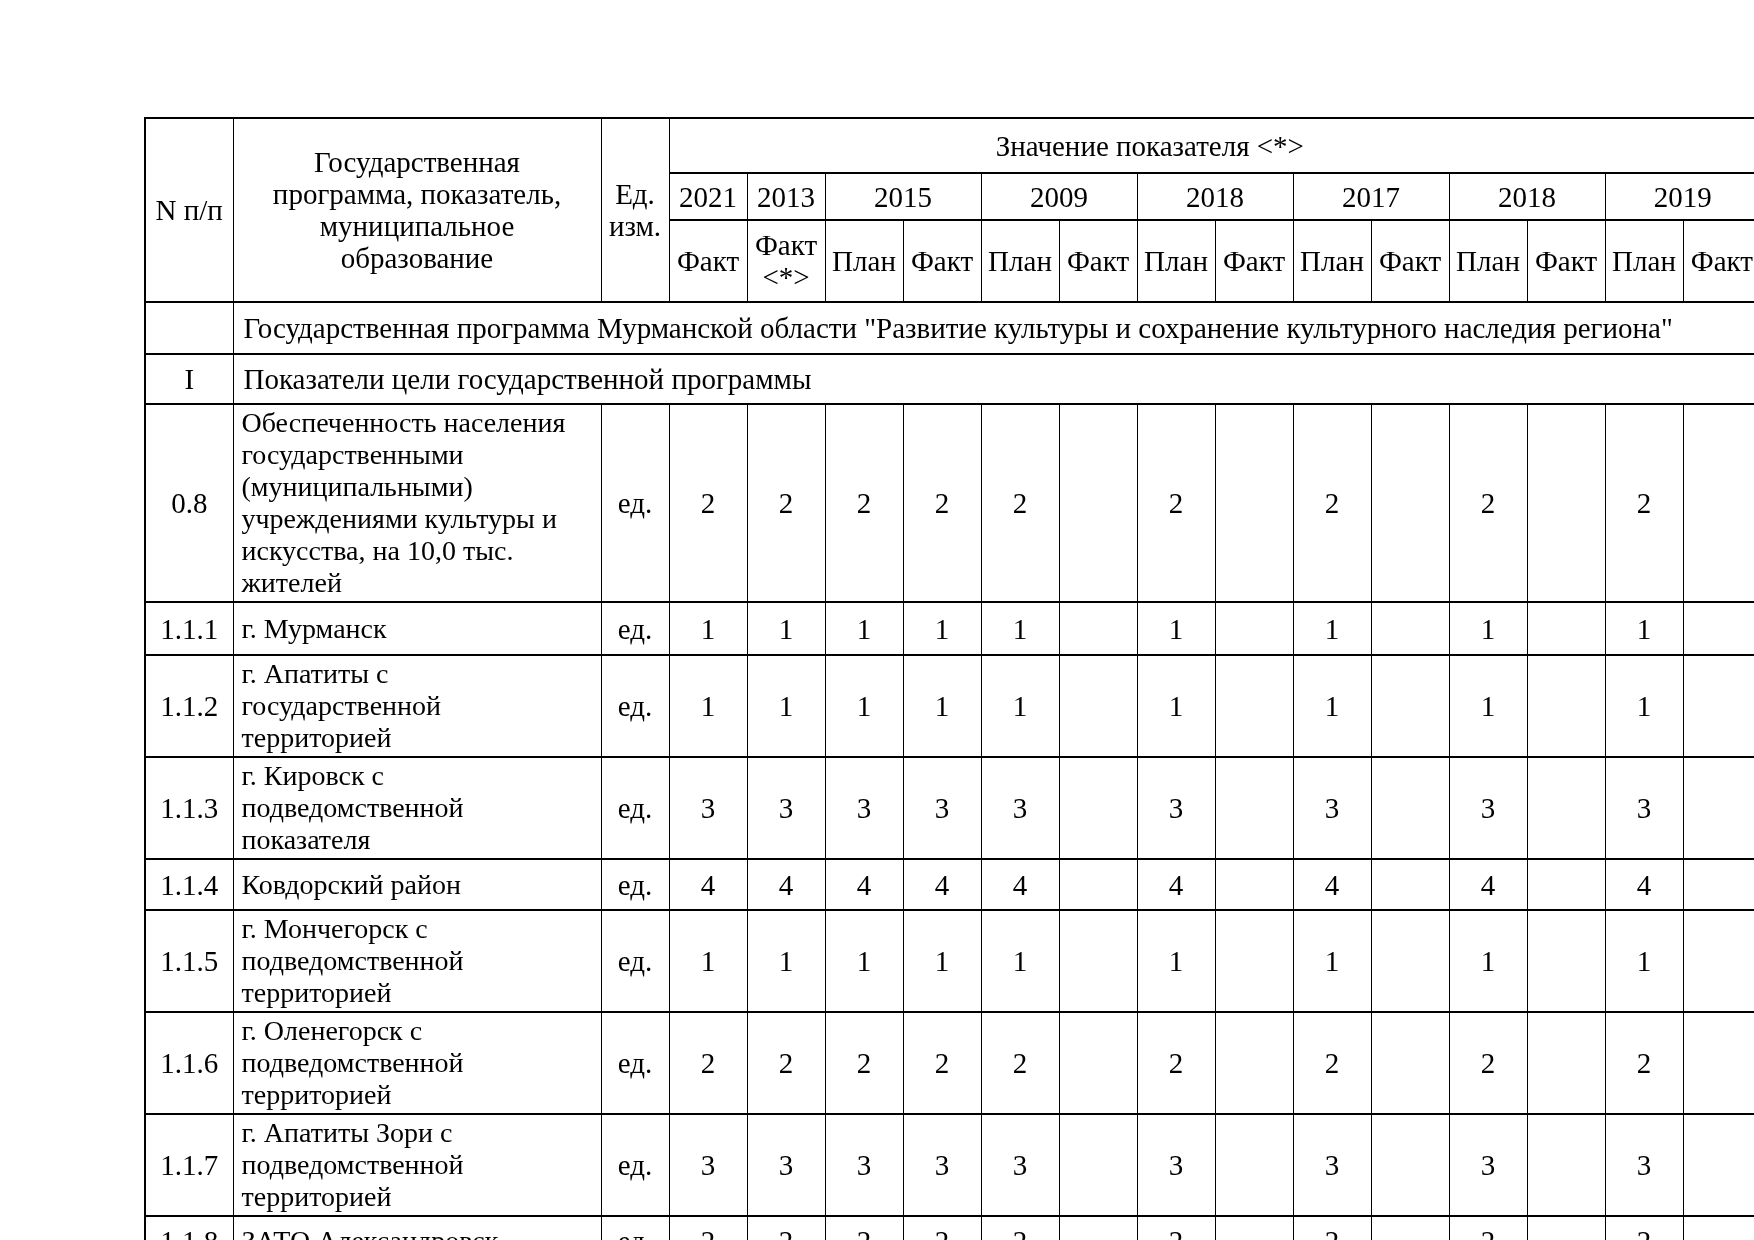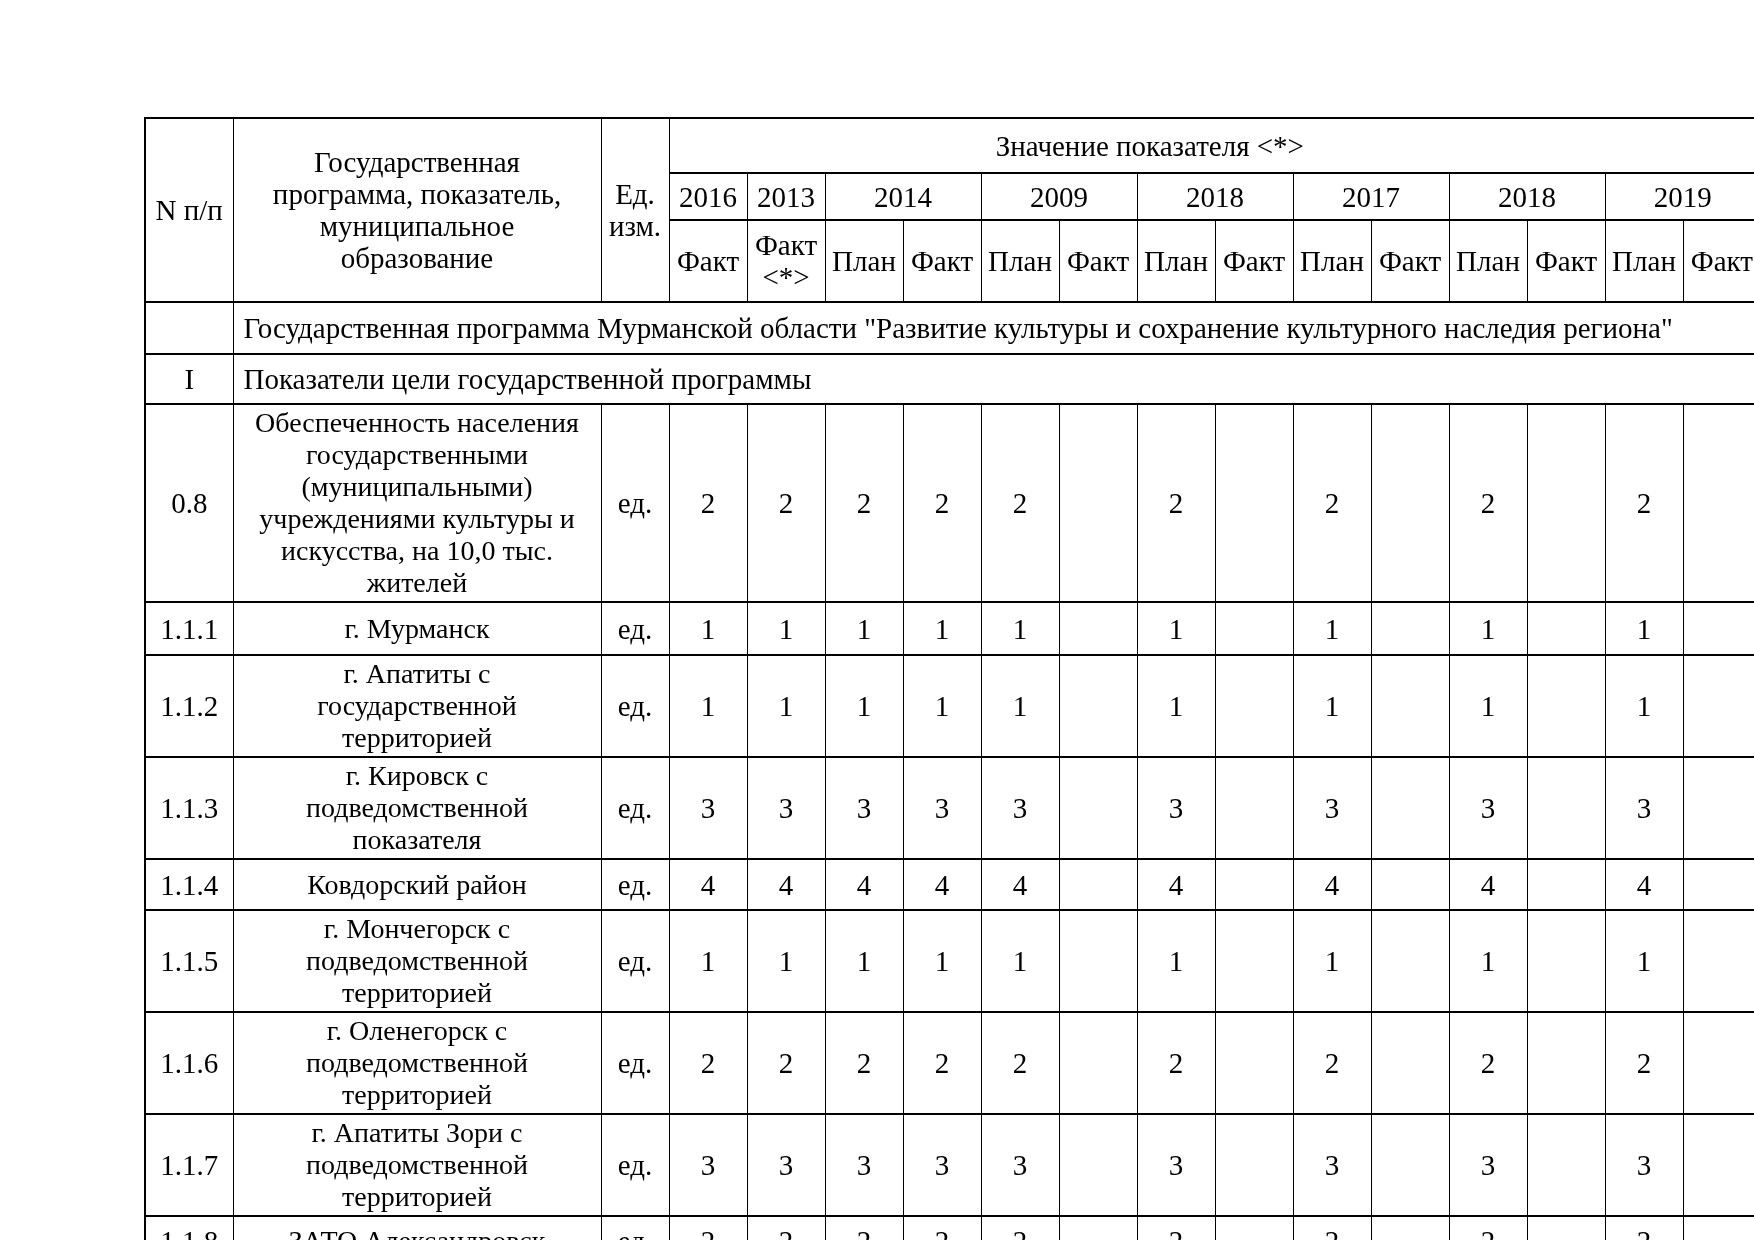--- a/index.html
+++ b/index.html
@@ -33,21 +33,21 @@
     font-size: 29px;
     line-height: 32px;
     vertical-align: middle;
     text-align: center;
     padding: 0;
     overflow: hidden;
   }
   .doc-table .pre { white-space: pre-line; }
   .doc-table th.name-h { padding: 2px 16px; }
   .doc-table td.name {
-    text-align: center;
+    text-align: left;
     padding: 2px 8px;
     font-size: 28px;
   }
   .doc-table td.span-text {
     text-align: left;
     padding: 2px 10px;
   }
   .doc-table th.values-title {
     padding-right: 130px;
   }
@@ -95,23 +95,23 @@
     </colgroup>
     <thead>
       <tr>
         <th rowspan="3">N п/п</th>
         <th rowspan="3" class="name-h">Государственная программа, показатель, муниципальное образование</th>
         <th rowspan="3" class="pre">Ед.
 изм.</th>
         <th colspan="14" class="values-title">Значение показателя &lt;*&gt;</th>
       </tr>
       <tr>
-        <th>2016</th>
+        <th>2021</th>
         <th>2013</th>
-        <th colspan="2">2014</th>
+        <th colspan="2">2015</th>
         <th colspan="2">2009</th>
         <th colspan="2">2018</th>
         <th colspan="2">2017</th>
         <th colspan="2">2018</th>
         <th colspan="2">2019</th>
       </tr>
       <tr>
         <th>Факт</th>
         <th class="pre">Факт
 &lt;*&gt;</th>

